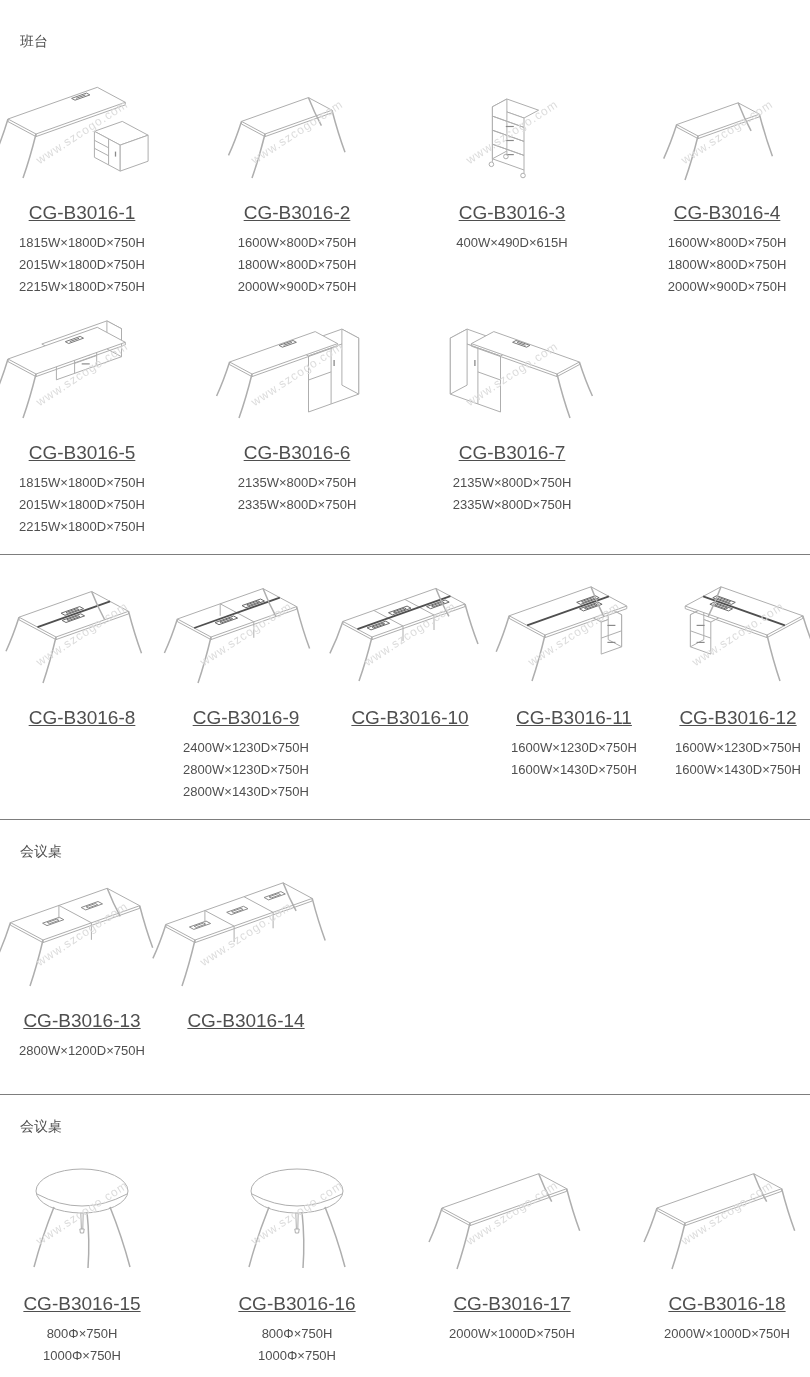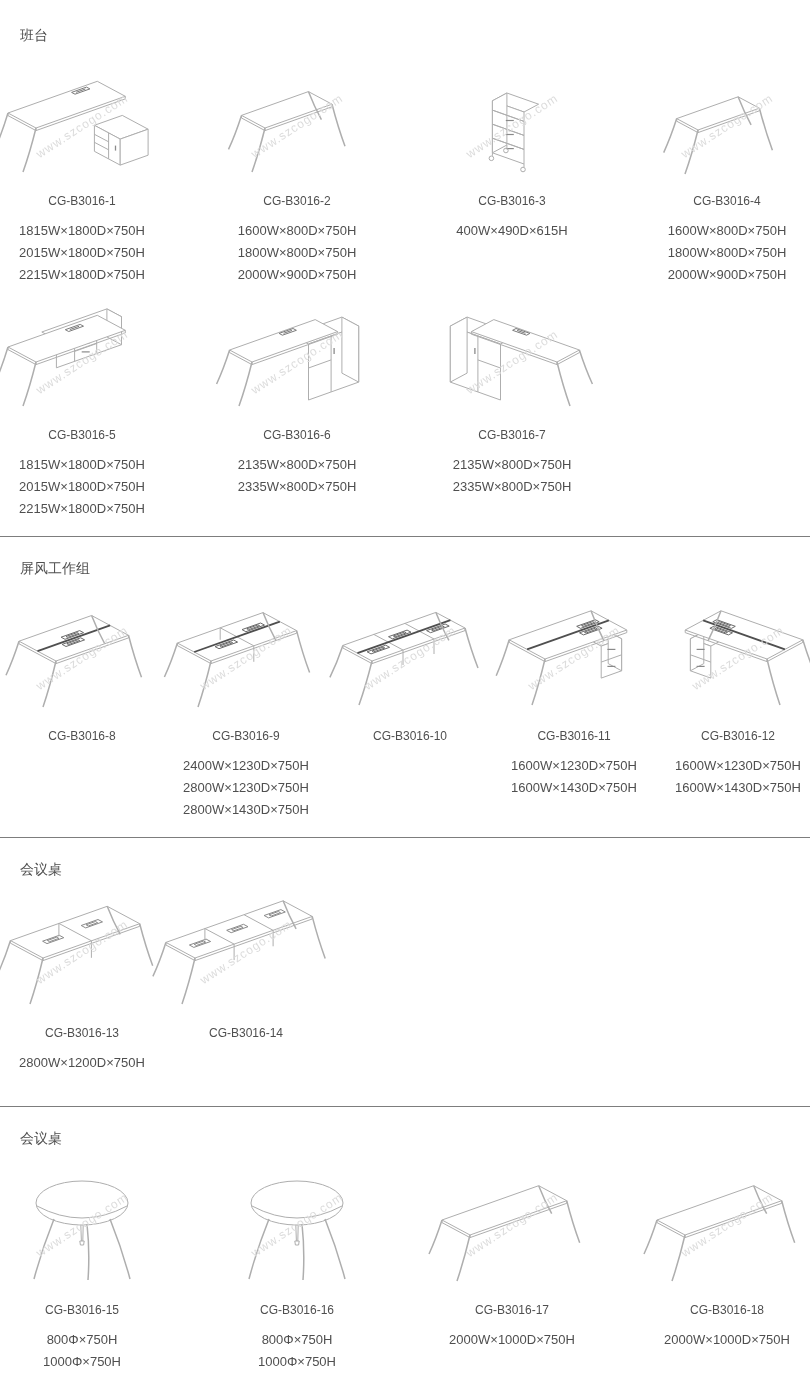--- a/index.html
+++ b/index.html
@@ -1,29 +1,29 @@
 <!DOCTYPE html>
 <html><head>
 <meta charset="utf-8">
 <style>
   html,body{margin:0;padding:0;background:#ffffff;}
   body{width:810px;min-height:1377px;font-family:"Liberation Sans","DejaVu Sans",sans-serif;color:#4f4f4f;}
   .section{}
   .sec-h{margin-left:20px;font-size:14px;line-height:22px;color:#4f4f4f;}
-  .pt18{padding-top:24px}.pt20{padding-top:20px}
+  .pt18{padding-top:30px}.pt20{padding-top:20px}
   .row{display:flex;align-items:flex-start;padding-left:14px;}
   .mt22{margin-top:22px}.mt20{margin-top:20px}.mt18{margin-top:18px}.mt8{margin-top:8px}.mt6{margin-top:6px}
   .card{width:136px;text-align:center;flex:none;}
   .mr4{margin-right:79px}
   .mr5{margin-right:28px}
   .art{position:relative;display:flex;justify-content:center;align-items:flex-end;}
   .art svg{flex:none;display:block;margin-bottom:4px;overflow:visible;}
   .a1{height:112px}.a2{height:108px}.a3{height:118px}.a4{height:124px}.a5{height:134px}
   .wm{position:absolute;left:50%;top:52%;transform:translate(-50%,-50%) rotate(-33deg);white-space:nowrap;font-size:12px;color:#dcdcdc;letter-spacing:1px;pointer-events:none;}
-  .code{font-size:12px;line-height:22px;margin-top:10px;white-space:nowrap;}
+  .code{font-size:19px;line-height:22px;margin-top:16px;white-space:nowrap;text-decoration:underline;}
   .dims{margin-top:8px;}
   .dim{font-size:13px;line-height:22px;white-space:nowrap;}
   .divider{border:none;border-top:1px solid #7d7d7d;margin:16px 0 0 0;height:0;}
   .divider.mt32{margin-top:32px}
   .divider.bottom{margin-top:26px;border-top-color:#e0e0e0;}
 </style>
 </head>
 <body>
 
 <div class="section">
@@ -225,21 +225,20 @@
       <div class="dims">
         <div class="dim">2135W×800D×750H</div>
         <div class="dim">2335W×800D×750H</div>
       </div>
     </div>
   </div>
   <hr class="divider">
 </div>
 
 <div class="section">
-  <div class="sec-h pt20">屏风工作组</div>
   <div class="row mt18">
     <div class="card mr5">
       <div class="art a3">
           <span class="wm">www.szcogo.com</span>
           <svg width="140" height="104" viewBox="0 0 140 104">
             <polygon points="44.0,54.0 116.5,28.3 79.6,8.5 7.0,34.2" fill="#fff" stroke="#aeaeae" stroke-width="1"></polygon>
             <polyline points="7.0,36.8 44.0,56.6 116.5,30.9" fill="none" stroke="#aeaeae" stroke-width="1"></polyline>
             <line x1="7.0" y1="34.2" x2="7.0" y2="36.8" stroke="#aeaeae" stroke-width="1"></line>
             <line x1="44.0" y1="54.0" x2="44.0" y2="56.6" stroke="#aeaeae" stroke-width="1"></line>
             <line x1="116.5" y1="28.3" x2="116.5" y2="30.9" stroke="#aeaeae" stroke-width="1"></line>

